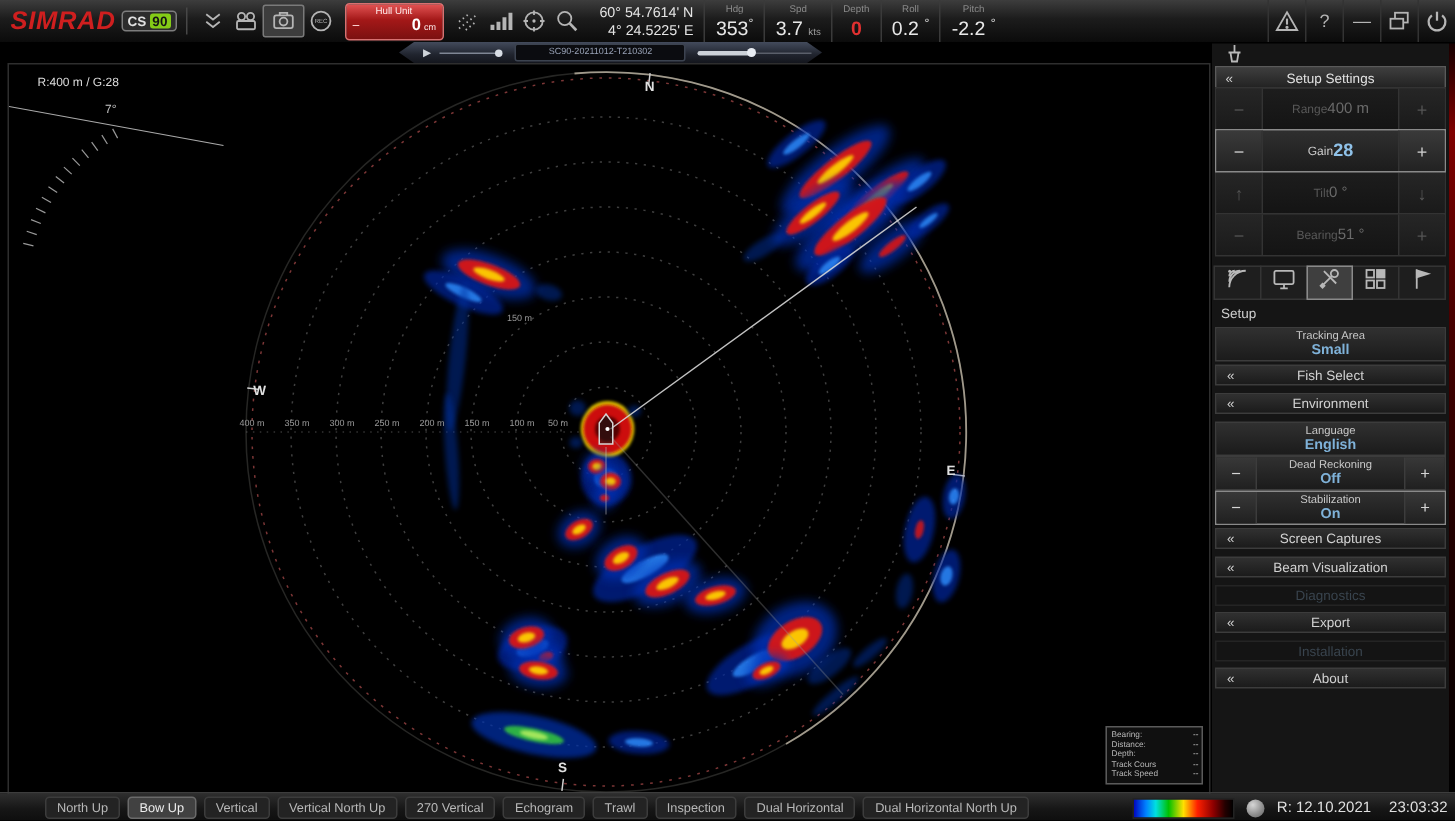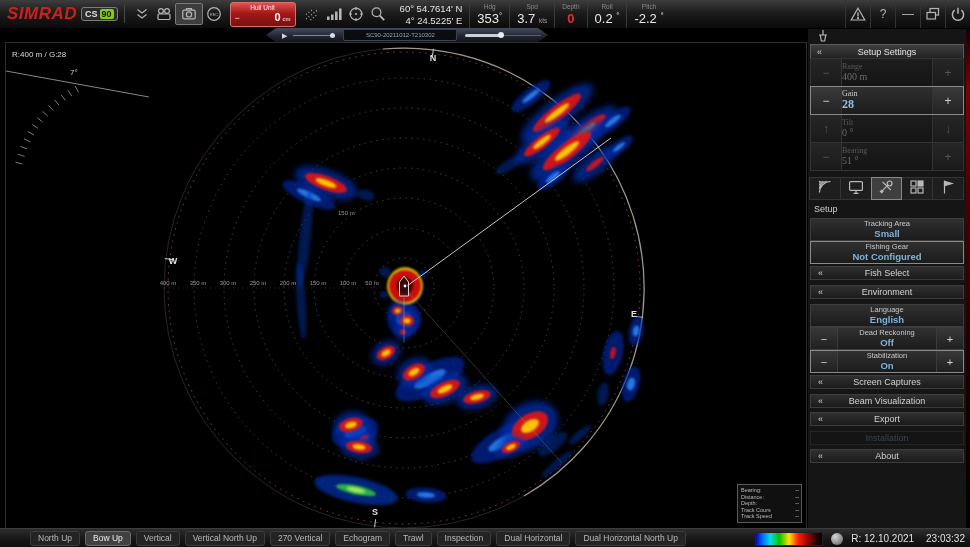--- a/index.html
+++ b/index.html
@@ -49,21 +49,21 @@
     font-size:6px;color:#98a2b6;display:flex;align-items:center;justify-content:center;overflow:hidden;white-space:nowrap;}
   .rtrack{position:relative;margin-left:8px;width:76px;height:3px;}
   .rtrack .done{position:absolute;left:0;top:0;width:36px;height:3px;background:#ccd1d8;border-radius:2px;}
   .rtrack .todo{position:absolute;left:36px;top:1px;width:40px;height:1px;background:#5a5f6a;}
   .rtrack .knob{position:absolute;left:33px;top:-2px;width:6px;height:6px;border-radius:50%;background:#e8ecf2;}
   
   .sonar{position:absolute;left:5px;top:42px;width:800px;height:486px;background:#000;
     border:1px solid #2e2e2e;box-sizing:content-box;}
   .sonar svg{position:absolute;left:0;top:0;}
   .ovl{position:absolute;line-height:1;white-space:nowrap;}
-  .rg{left:6px;top:8px;font-size:8px;color:#ddd;}
+  .rg{left:19px;top:8px;font-size:8px;color:#ddd;}
   .tiltdeg{left:64px;top:26px;font-size:8px;color:#c8c8c8;}
   .compass{font-size:9px;font-weight:bold;color:#e0e0e0;transform:translate(-50%,-50%);}
   .rlabel{position:absolute;width:26px;text-align:center;font-size:6px;color:#9a9a9a;transform:translateX(-13px);top:237px;}
   .rlabel2{position:absolute;font-size:6px;color:#9a9a9a;left:332px;top:167px;}
   .infobox{position:absolute;right:4px;bottom:6px;width:58px;background:rgba(18,18,18,.88);
     border:1px solid #5a5a5a;padding:2px 2px 2px 3px;}
   .ib-row{display:flex;font-size:5.5px;color:#b9b9b9;line-height:1.2;}
   .ib-row span:last-child{margin-left:auto;color:#cfcfcf;}
   
   .sidebar{position:absolute;left:808px;top:28px;width:158px;height:500px;background:#151515;}
@@ -71,21 +71,21 @@
   .sb-head{position:absolute;left:2px;right:2px;top:16px;height:13px;display:flex;align-items:center;
     background:linear-gradient(#3e3e3e,#232323);border:1px solid #5a5a5a;font-size:9px;color:#e2e2e2;}
   .sb-head .chev{margin:0 6px;font-size:9px;color:#cfcfcf;}
   .sb-head .t{position:absolute;left:0;right:0;text-align:center;}
   .steppers{position:absolute;left:2px;right:2px;top:31px;}
   .strow{height:27px;display:flex;align-items:stretch;background:linear-gradient(#242424,#161616);
     border:1px solid #333;margin-top:-1px;}
   .strow .sbtn{width:30px;display:flex;align-items:center;justify-content:center;font-size:12px;
     color:#cfcfcf;background:linear-gradient(#3a3a3a,#222);border-right:1px solid #333;}
   .strow .sbtn.r{border-right:none;border-left:1px solid #333;}
-  .strow .mid{flex:1;display:flex;flex-direction:column;justify-content:center;line-height:1.15;font-family:Liberation Serif, serif;}
+  .strow .mid{flex:1;display:flex;flex-direction:row;align-items:center;justify-content:center;line-height:1.15;}
   .strow .lab{font-size:8px;color:#cdcdcd;}
   .strow .val{font-size:10px;font-weight:bold;color:#8fc1e8;}
   .strow.dis{background:linear-gradient(#1d1d1d,#141414);}
   .strow.dis .lab{color:#585858;}
   .strow.dis .val{color:#6a6a6a;font-weight:normal;}
   .strow.dis .sbtn{color:#555;background:linear-gradient(#262626,#1a1a1a);}
   .strow.hl{border:1px solid #8a8a8a;background:linear-gradient(#2f2f2f,#1c1c1c);z-index:2;position:relative;}
   .strow.hl .val{font-size:12px;}
   .tabicons{position:absolute;left:2px;right:2px;top:149px;height:23px;display:flex;}
   .ticon{flex:1;display:flex;align-items:center;justify-content:center;color:#b8b8b8;
@@ -615,26 +615,20 @@
         </div>
       </div>
     <div class="setup-title">Setup</div>
     <div class="setup" id="setup-items">
         <div class="su" style="margin-top: 0px; height: 23px;">
           <div class="cmid">
             <div class="l1">Tracking Area</div>
             <div class="l2">Small</div>
           </div>
         </div>
-        <div class="su hl" style="margin-top: 0px; height: 23px;">
-          <div class="cmid">
-            <div class="l1">Fishing Gear</div>
-            <div class="l2">Not Configured</div>
-          </div>
-        </div>
         <div class="su" style="margin-top: 2px; height: 14px;">
           <span class="chev">«</span>
           <div class="cmid">
             <div class="one">Fish Select</div>
           </div>
         </div>
         <div class="su" style="margin-top: 5px; height: 14px;">
           <span class="chev">«</span>
           <div class="cmid">
             <div class="one">Environment</div>
@@ -665,20 +659,25 @@
         <div class="su" style="margin-top: 2px; height: 14px;">
           <span class="chev">«</span>
           <div class="cmid">
             <div class="one">Screen Captures</div>
           </div>
         </div>
         <div class="su" style="margin-top: 5px; height: 14px;">
           <span class="chev">«</span>
           <div class="cmid">
             <div class="one">Beam Visualization</div>
+          </div>
+        </div>
+        <div class="su dis" style="margin-top: 5px; height: 14px;">
+          <div class="cmid">
+            <div class="one">Diagnostics</div>
           </div>
         </div>
         <div class="su" style="margin-top: 4px; height: 14px;">
           <span class="chev">«</span>
           <div class="cmid">
             <div class="one">Export</div>
           </div>
         </div>
         <div class="su dis" style="margin-top: 5px; height: 14px;">
           <div class="cmid">

